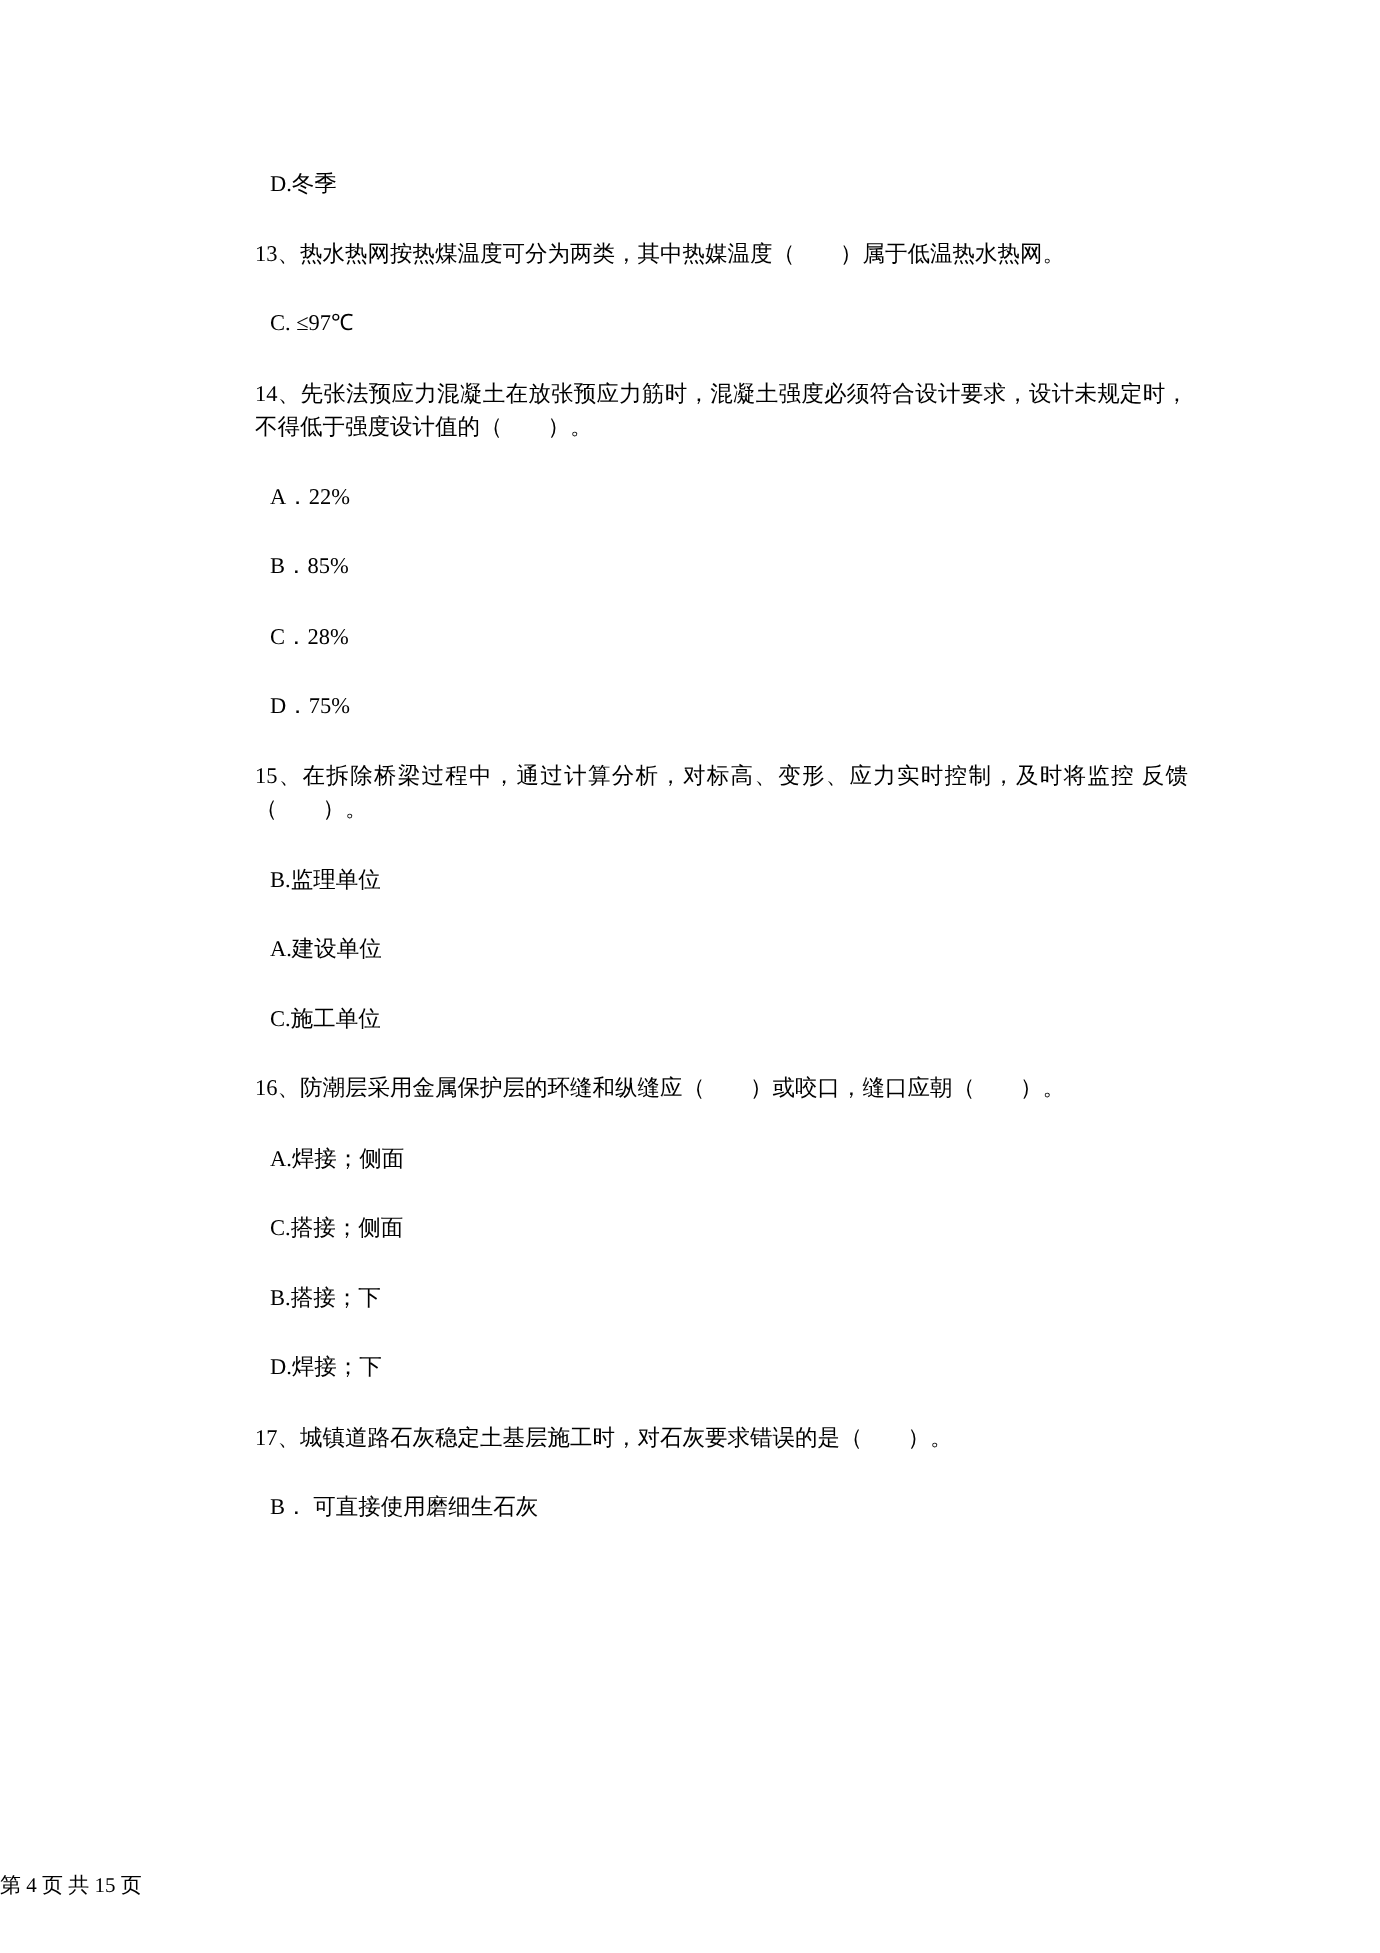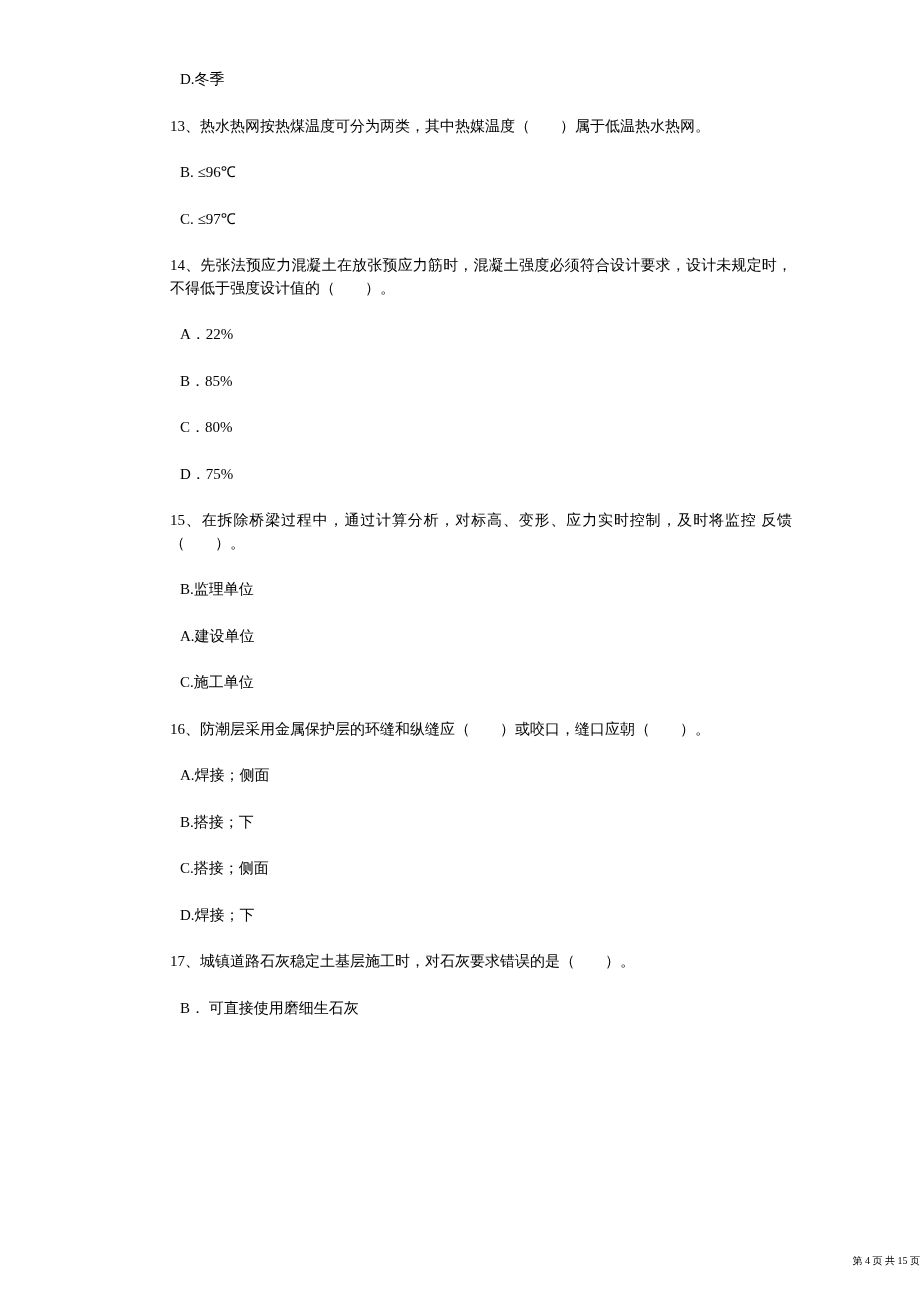--- a/index.html
+++ b/index.html
@@ -9,66 +9,65 @@
     font-family: "SimSun", "宋体", serif;
     font-size: 15px;
     color: #000000;
     width: 920px;
     height: 1302px;
     position: relative;
     box-sizing: border-box;
     line-height: 1.5;
   }
   .page {
-    padding: 68px 128px 0 128px;
+    padding: 112px 128px 0 128px;
   }
   .option-indent {
     padding-left: 52px;
     margin-top: 0;
     margin-bottom: 24px;
   }
   .question {
     margin-top: 0;
     margin-bottom: 24px;
     text-align: justify;
     margin-left: 42px;
   }
   .footer {
     position: absolute;
     bottom: 34px;
     left: 0;
     width: 100%;
-    text-align: right;
-    font-size: 10px;
+    text-align: left;
+    font-size: 14px;
   }
 </style>
 </head>
 <body>
 
 <div class="page">
   <p class="option-indent">D.冬季</p>
 
   <p class="question"><span>13、</span><span>热水热网按热煤温度可分为两类，其中热媒温度（　　）属于低温热水热网。</span></p>
-  <p class="option-indent">B.  ≤96℃</p>
   <p class="option-indent">C.  ≤97℃</p>
 
   <p class="question"><span>14、</span><span>先张法预应力混凝土在放张预应力筋时，混凝土强度必须符合设计要求，设计未规定时，不得低于强度设计值的（　　）。</span></p>
   <p class="option-indent">A．22%</p>
   <p class="option-indent">B．85%</p>
-  <p class="option-indent">C．80%</p>
+  <p class="option-indent">C．28%</p>
   <p class="option-indent">D．75%</p>
 
   <p class="question"><span>15、</span><span>在拆除桥梁过程中，通过计算分析，对标高、变形、应力实时控制，及时将监控 反馈（　　）。</span></p>
   <p class="option-indent">B.监理单位</p>
   <p class="option-indent">A.建设单位</p>
   <p class="option-indent">C.施工单位</p>
 
   <p class="question"><span>16、</span><span>防潮层采用金属保护层的环缝和纵缝应（　　）或咬口，缝口应朝（　　）。</span></p>
   <p class="option-indent">A.焊接；侧面</p>
+  <p class="option-indent">C.搭接；侧面</p>
   <p class="option-indent">B.搭接；下</p>
-  <p class="option-indent">C.搭接；侧面</p>
   <p class="option-indent">D.焊接；下</p>
 
   <p class="question"><span>17、</span><span>城镇道路石灰稳定土基层施工时，对石灰要求错误的是（　　）。</span></p>
   <p class="option-indent">B． 可直接使用磨细生石灰</p>
 </div>
 
 <div class="footer">第 4 页 共 15 页</div>
 
 </body></html>

